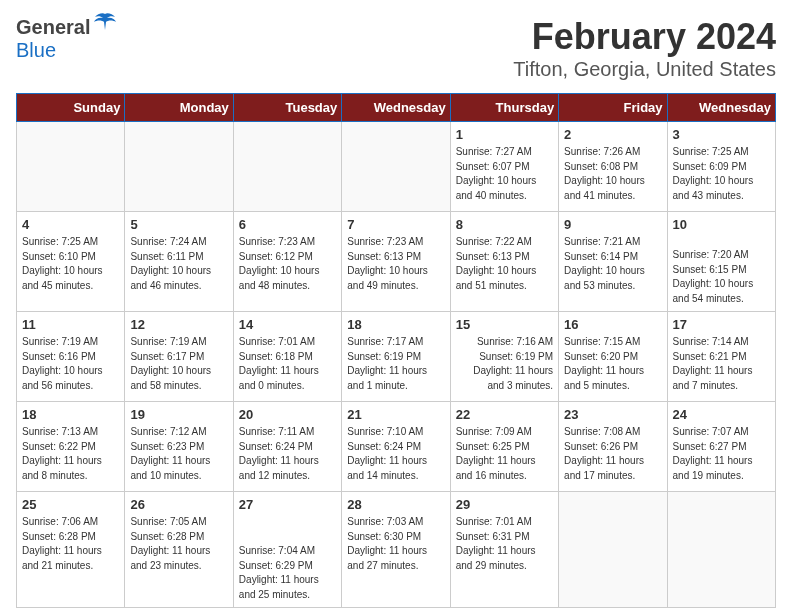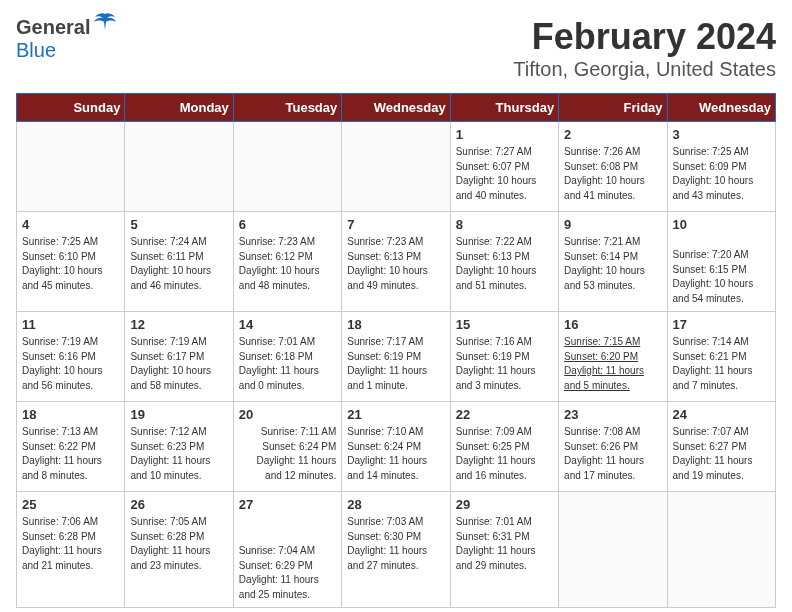--- a/index.html
+++ b/index.html
@@ -221,28 +221,28 @@
         </td>
         <td>
           <span class="day-number">18</span>
           <div class="day-info" style="white-space: pre-line;">Sunrise: 7:17 AM
 Sunset: 6:19 PM
 Daylight: 11 hours
 and 1 minute.</div>
         </td>
         <td>
           <span class="day-number">15</span>
-          <div class="day-info" style="white-space: pre-line;">Sunrise: 7:16 AM
+          <div class="day-info" style="white-space: pre-line; text-align: right;">Sunrise: 7:16 AM
 Sunset: 6:19 PM
 Daylight: 11 hours
 and 3 minutes.</div>
         </td>
         <td>
           <span class="day-number">16</span>
-          <div class="day-info" style="white-space: pre-line; text-decoration: underline;">Sunrise: 7:15 AM
+          <div class="day-info" style="white-space: pre-line;">Sunrise: 7:15 AM
 Sunset: 6:20 PM
 Daylight: 11 hours
 and 5 minutes.</div>
         </td>
         <td>
           <span class="day-number">17</span>
           <div class="day-info" style="white-space: pre-line;">Sunrise: 7:14 AM
 Sunset: 6:21 PM
 Daylight: 11 hours
 and 7 minutes.</div>
@@ -258,21 +258,21 @@
         </td>
         <td>
           <span class="day-number">19</span>
           <div class="day-info" style="white-space: pre-line;">Sunrise: 7:12 AM
 Sunset: 6:23 PM
 Daylight: 11 hours
 and 10 minutes.</div>
         </td>
         <td>
           <span class="day-number">20</span>
-          <div class="day-info" style="white-space: pre-line; text-align: right;">Sunrise: 7:11 AM
+          <div class="day-info" style="white-space: pre-line;">Sunrise: 7:11 AM
 Sunset: 6:24 PM
 Daylight: 11 hours
 and 12 minutes.</div>
         </td>
         <td>
           <span class="day-number">21</span>
           <div class="day-info" style="white-space: pre-line;">Sunrise: 7:10 AM
 Sunset: 6:24 PM
 Daylight: 11 hours
 and 14 minutes.</div>

